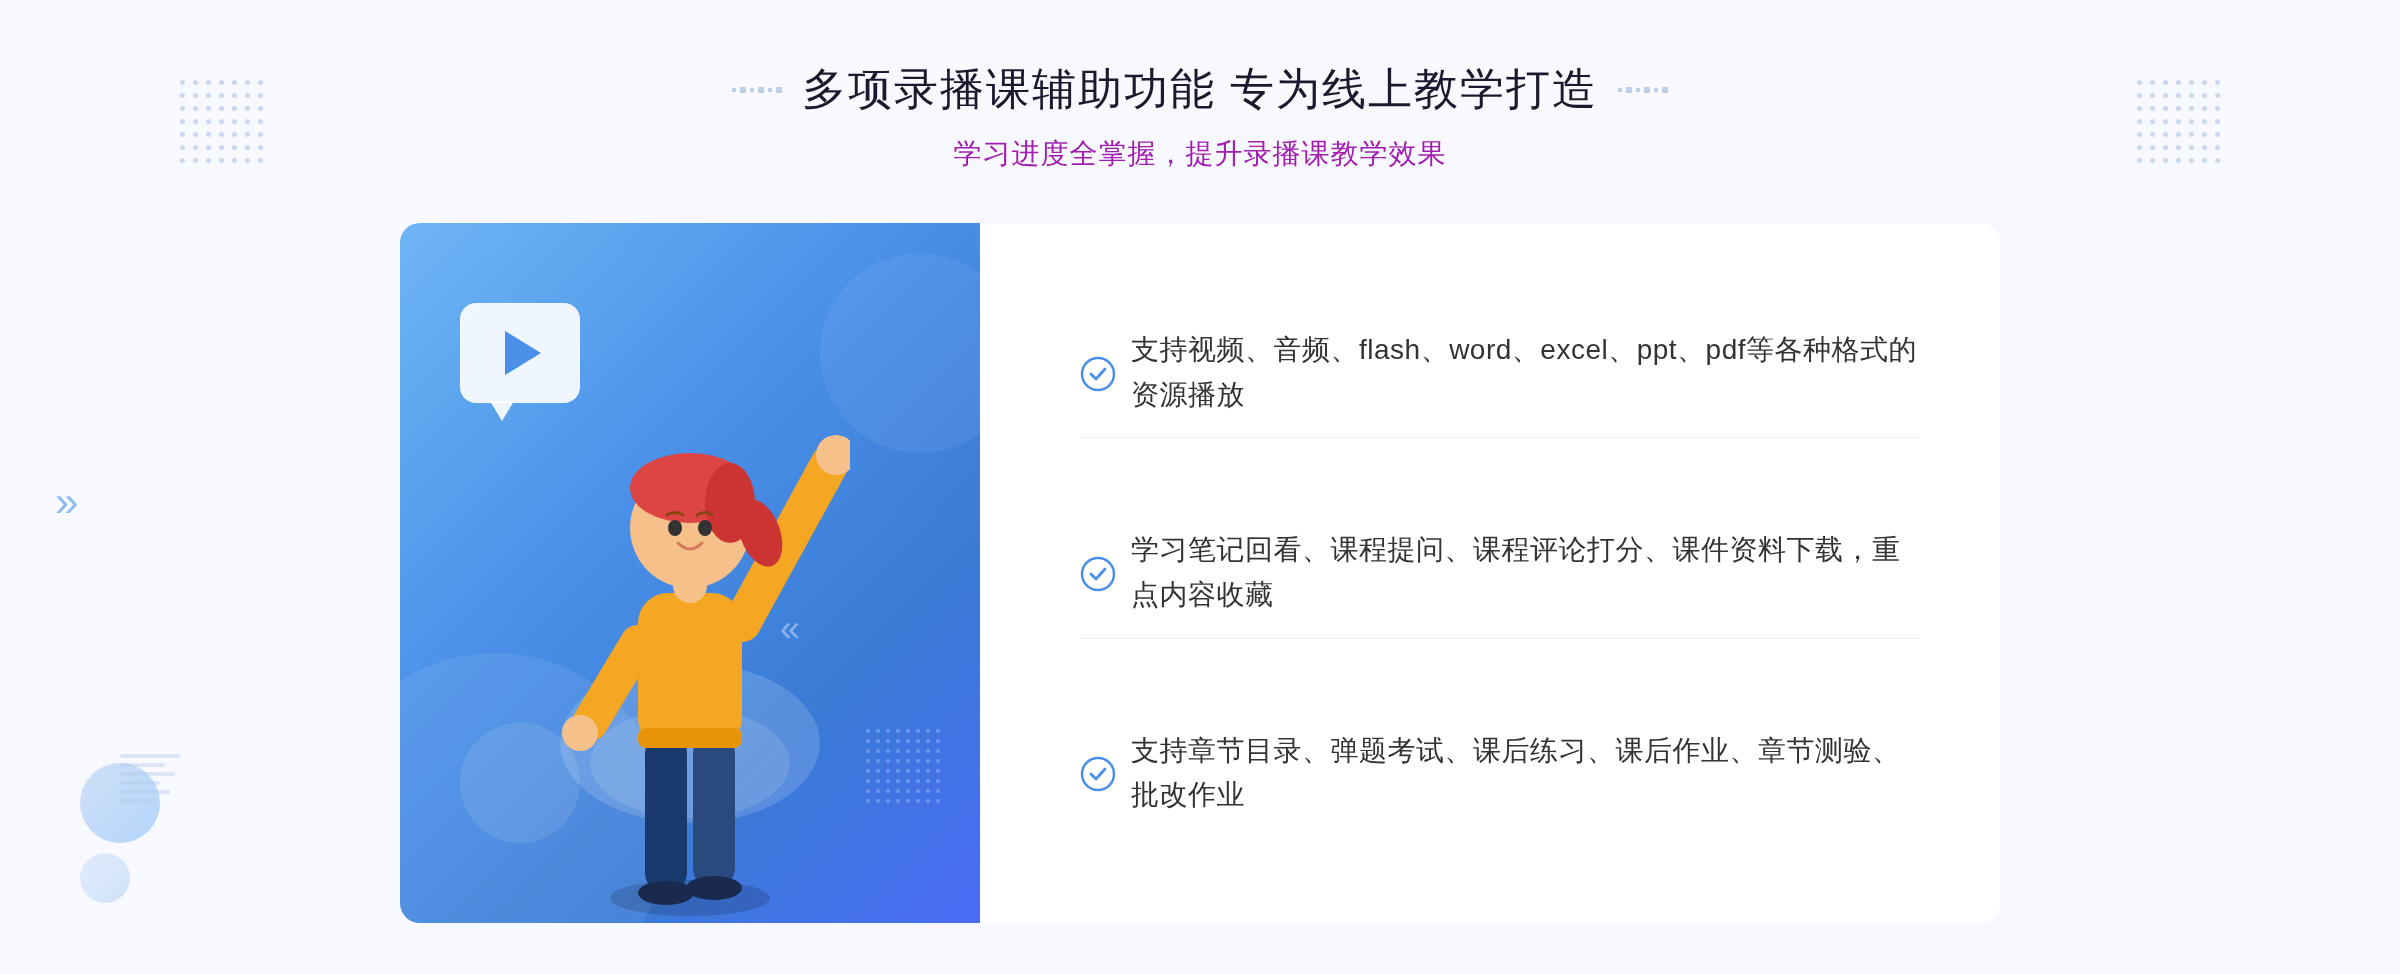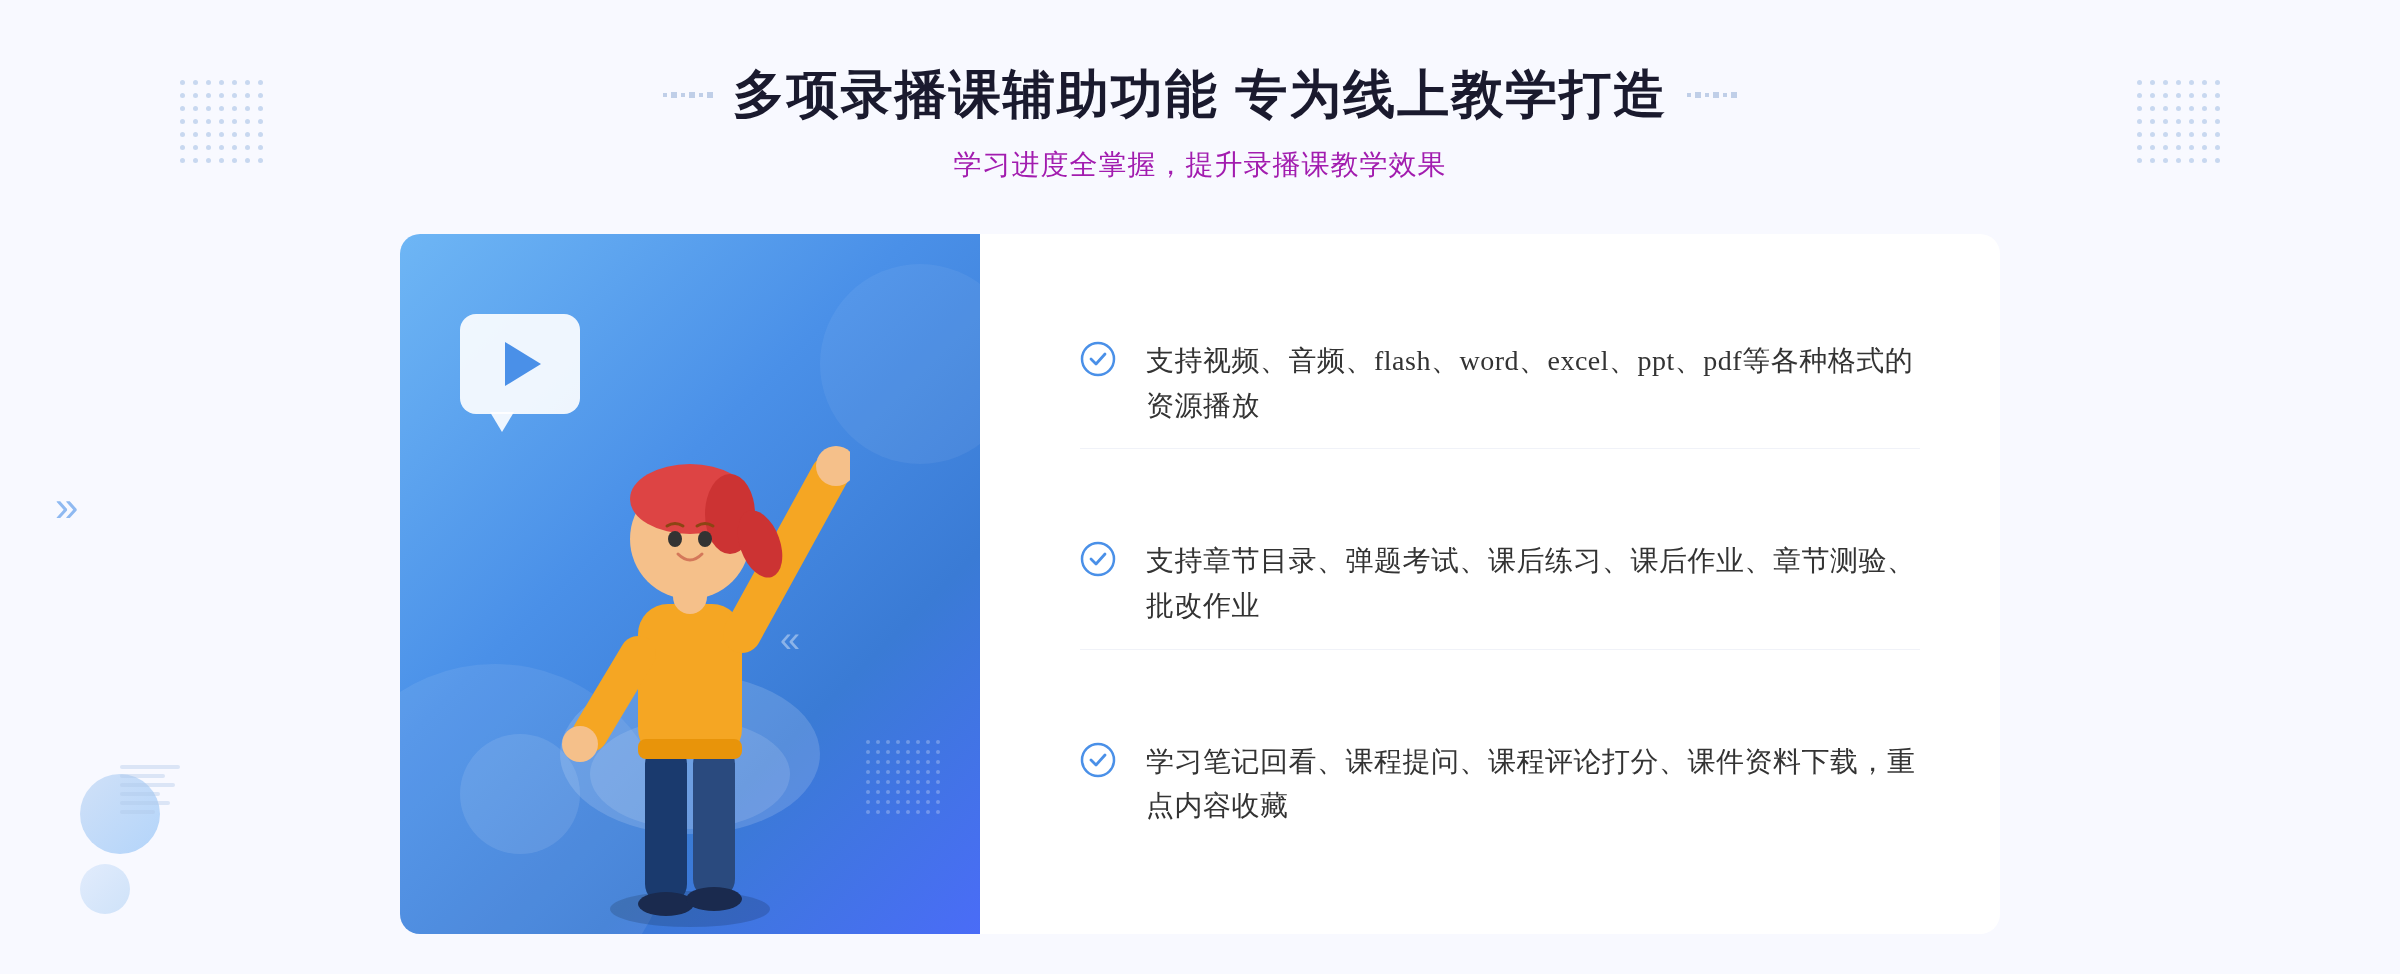--- a/index.html
+++ b/index.html
@@ -84,22 +84,22 @@
       background: #c0cfe8;
       display: block;
     }
 
     .title-decorator span:nth-child(odd) {
       width: 4px;
       height: 4px;
     }
 
     .main-title {
-      font-size: 52px;
-      font-weight: 700;
+      font-size: 44px;
+      font-weight: 400;
       color: #1a1a2e;
       letter-spacing: 2px;
     }
 
     .sub-title {
       font-size: 28px;
       color: #a21caf;
       font-weight: 400;
       letter-spacing: 1px;
     }
@@ -234,25 +234,24 @@
       background: #ffffff;
       border-radius: 0 20px 20px 0;
       padding: 50px 80px 50px 100px;
       display: flex;
       flex-direction: column;
       justify-content: space-around;
     }
 
     .feature-item {
       display: flex;
-      align-items: flex-start;
-      gap: 30px;
+      align-items: center;
+      gap: 15px;
       padding: 20px 0;
       border-bottom: 1px solid #f0f2f8;
-      font-family: Liberation Serif, serif;
     }
 
     .feature-item:last-child {
       border-bottom: none;
     }
 
     .check-icon {
       width: 36px;
       height: 36px;
       flex-shrink: 0;
@@ -609,31 +608,31 @@
         <span class="feature-text">支持视频、音频、flash、word、excel、ppt、pdf等各种格式的资源播放</span>
       </div>
 
       <div class="feature-item">
         <div class="check-icon">
           <svg viewBox="0 0 36 36" fill="none" xmlns="http://www.w3.org/2000/svg">
             <circle cx="18" cy="18" r="16" stroke="#4a90e8" stroke-width="2.5" fill="none"></circle>
             <path d="M11 18 L16 23 L25 13" stroke="#4a90e8" stroke-width="2.8" stroke-linecap="round" stroke-linejoin="round" fill="none"></path>
           </svg>
         </div>
-        <span class="feature-text">支持章节目录、弹题考试、课后练习、课后作业、章节测验、批改作业</span>
+        <span class="feature-text">学习笔记回看、课程提问、课程评论打分、课件资料下载，重点内容收藏</span>
       </div>
 
       <div class="feature-item">
         <div class="check-icon">
           <svg viewBox="0 0 36 36" fill="none" xmlns="http://www.w3.org/2000/svg">
             <circle cx="18" cy="18" r="16" stroke="#4a90e8" stroke-width="2.5" fill="none"></circle>
             <path d="M11 18 L16 23 L25 13" stroke="#4a90e8" stroke-width="2.8" stroke-linecap="round" stroke-linejoin="round" fill="none"></path>
           </svg>
         </div>
-        <span class="feature-text">学习笔记回看、课程提问、课程评论打分、课件资料下载，重点内容收藏</span>
+        <span class="feature-text">支持章节目录、弹题考试、课后练习、课后作业、章节测验、批改作业</span>
       </div>
 
 
     </div>
 
   </div>
 
 </div>
 
 </body></html>

